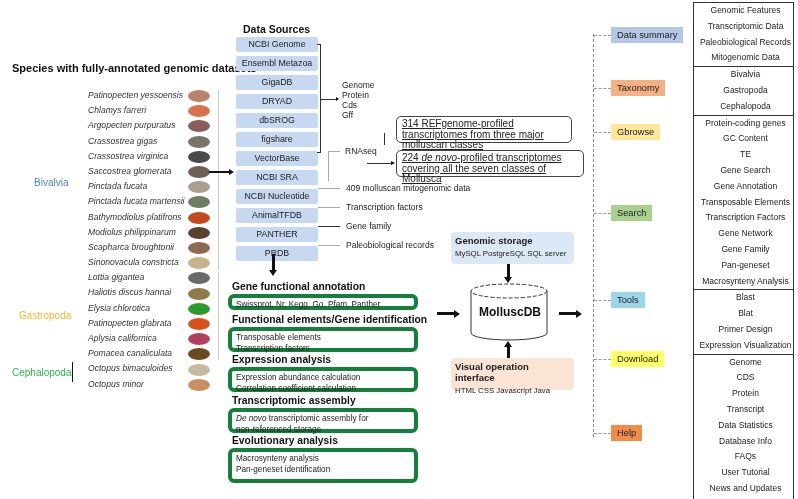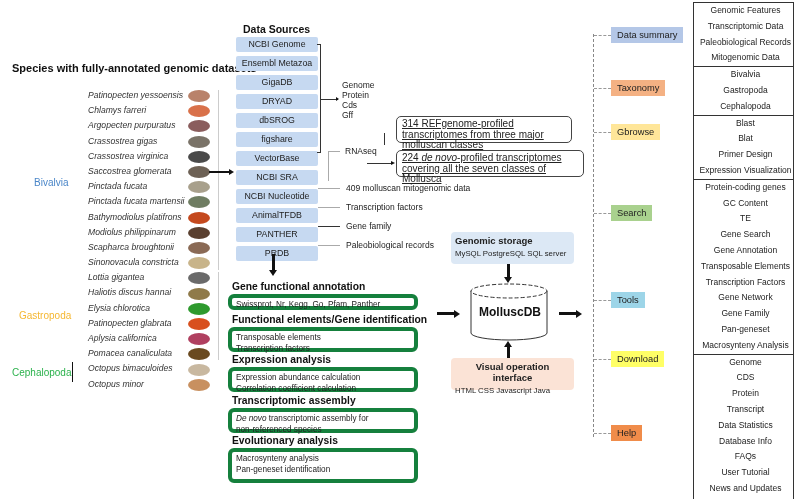--- a/index.html
+++ b/index.html
@@ -147,21 +147,21 @@
 
 <div class="sec-title" style="top:354px;">Expression analysis</div>
 <div class="sec-box" style="top:367px;height:25px;">
     <div>Expression abundance calculation</div>
     <div>Correlation coefficient calculation</div>
   </div>
 
 <div class="sec-title" style="top:395px;">Transcriptomic assembly</div>
 <div class="sec-box" style="top:408px;height:25px;">
     <div><i>De novo</i><span> transcriptomic assembly for</span></div>
-    <div>non-referenced species</div>
+    <div>non-referenced storage</div>
   </div>
 
 <div class="sec-title" style="top:435px;">Evolutionary analysis</div>
 <div class="sec-box" style="top:448px;height:35px;">
     <div>Macrosynteny analysis</div>
     <div>Pan-geneset identification</div>
   </div>
 
 <div class="arrow-line" style="left:437px;top:312px;width:18px;height:3px;"></div>
 <div class="arrow-head-r" style="left:454px;top:310px;border-top-width:4px;border-bottom-width:4px;border-left-width:6px;"></div>
@@ -176,21 +176,21 @@
 <svg class="abs" style="left:469px;top:283px;" width="80" height="60">
   <path d="M2 8 L2 50 A38 7 0 0 0 78 50 L78 8" fill="#fff" stroke="#333" stroke-width="1"></path>
   <ellipse cx="40" cy="8" rx="38" ry="7" fill="#fff" stroke="#333" stroke-width="1" stroke-dasharray="4,2"></ellipse>
 </svg>
 <div class="abs" style="left:471px;top:305px;width:78px;text-align:center;font-size:12px;font-weight:bold;color:#111;">MolluscDB</div>
 
 <div class="arrow-line" style="left:507px;top:346px;width:3px;height:14px;"></div>
 <div class="arrow-head-u" style="left:504px;top:341px;"></div>
 
 <div class="abs" style="left:451px;top:358px;width:123px;height:32px;background:#fbe3d6;border-radius:4px;padding:3px 4px;">
-  <div style="font-size:9.5px;font-weight:bold;text-align:center;">Visual operation interface</div>
+  <div style="font-size:9.5px;font-weight:bold;">Visual operation interface</div>
   <div style="font-size:7.8px;margin-top:3px;">HTML CSS Javascript Java</div>
 </div>
 
 <div class="arrow-line" style="left:559px;top:312px;width:18px;height:3px;"></div>
 <div class="arrow-head-r" style="left:576px;top:310px;border-top-width:4px;border-bottom-width:4px;border-left-width:6px;"></div>
 
 <div class="abs" style="left:593px;top:34px;width:1px;height:403px;border-left:1px dashed #888;"></div>
 <div id="nav">
     <div class="abs" style="left: 594px; top: 35px; width: 17px; height: 1px; border-top: 1px dashed rgb(153, 153, 153);"></div>
     <div class="nav-btn" style="top: 27px; background: rgb(180, 199, 231);">Data summary</div>
@@ -214,39 +214,39 @@
       <div class="menu-item">Transcriptomic Data</div>
       <div class="menu-item">Paleobiological Records</div>
       <div class="menu-item">Mitogenomic Data</div>
     </div>
     <div class="menu-group">
       <div class="menu-item">Bivalvia</div>
       <div class="menu-item">Gastropoda</div>
       <div class="menu-item">Cephalopoda</div>
     </div>
     <div class="menu-group">
-      <div class="menu-item">Blast</div>
-      <div class="menu-item">Blat</div>
-      <div class="menu-item">Primer Design</div>
-      <div class="menu-item">Expression Visualization</div>
-    </div>
-    <div class="menu-group">
       <div class="menu-item">Protein-coding genes</div>
       <div class="menu-item">GC Content</div>
       <div class="menu-item">TE</div>
       <div class="menu-item">Gene Search</div>
       <div class="menu-item">Gene Annotation</div>
       <div class="menu-item">Transposable Elements</div>
       <div class="menu-item">Transcription Factors</div>
       <div class="menu-item">Gene Network</div>
       <div class="menu-item">Gene Family</div>
       <div class="menu-item">Pan-geneset</div>
       <div class="menu-item">Macrosynteny Analysis</div>
     </div>
     <div class="menu-group">
+      <div class="menu-item">Blast</div>
+      <div class="menu-item">Blat</div>
+      <div class="menu-item">Primer Design</div>
+      <div class="menu-item">Expression Visualization</div>
+    </div>
+    <div class="menu-group">
       <div class="menu-item">Genome</div>
       <div class="menu-item">CDS</div>
       <div class="menu-item">Protein</div>
       <div class="menu-item">Transcript</div>
       <div class="menu-item">Data Statistics</div>
       <div class="menu-item">Database Info</div>
       <div class="menu-item">FAQs</div>
       <div class="menu-item">User Tutorial</div>
       <div class="menu-item">News and Updates</div>
       <div class="menu-item">Other Databases</div>

